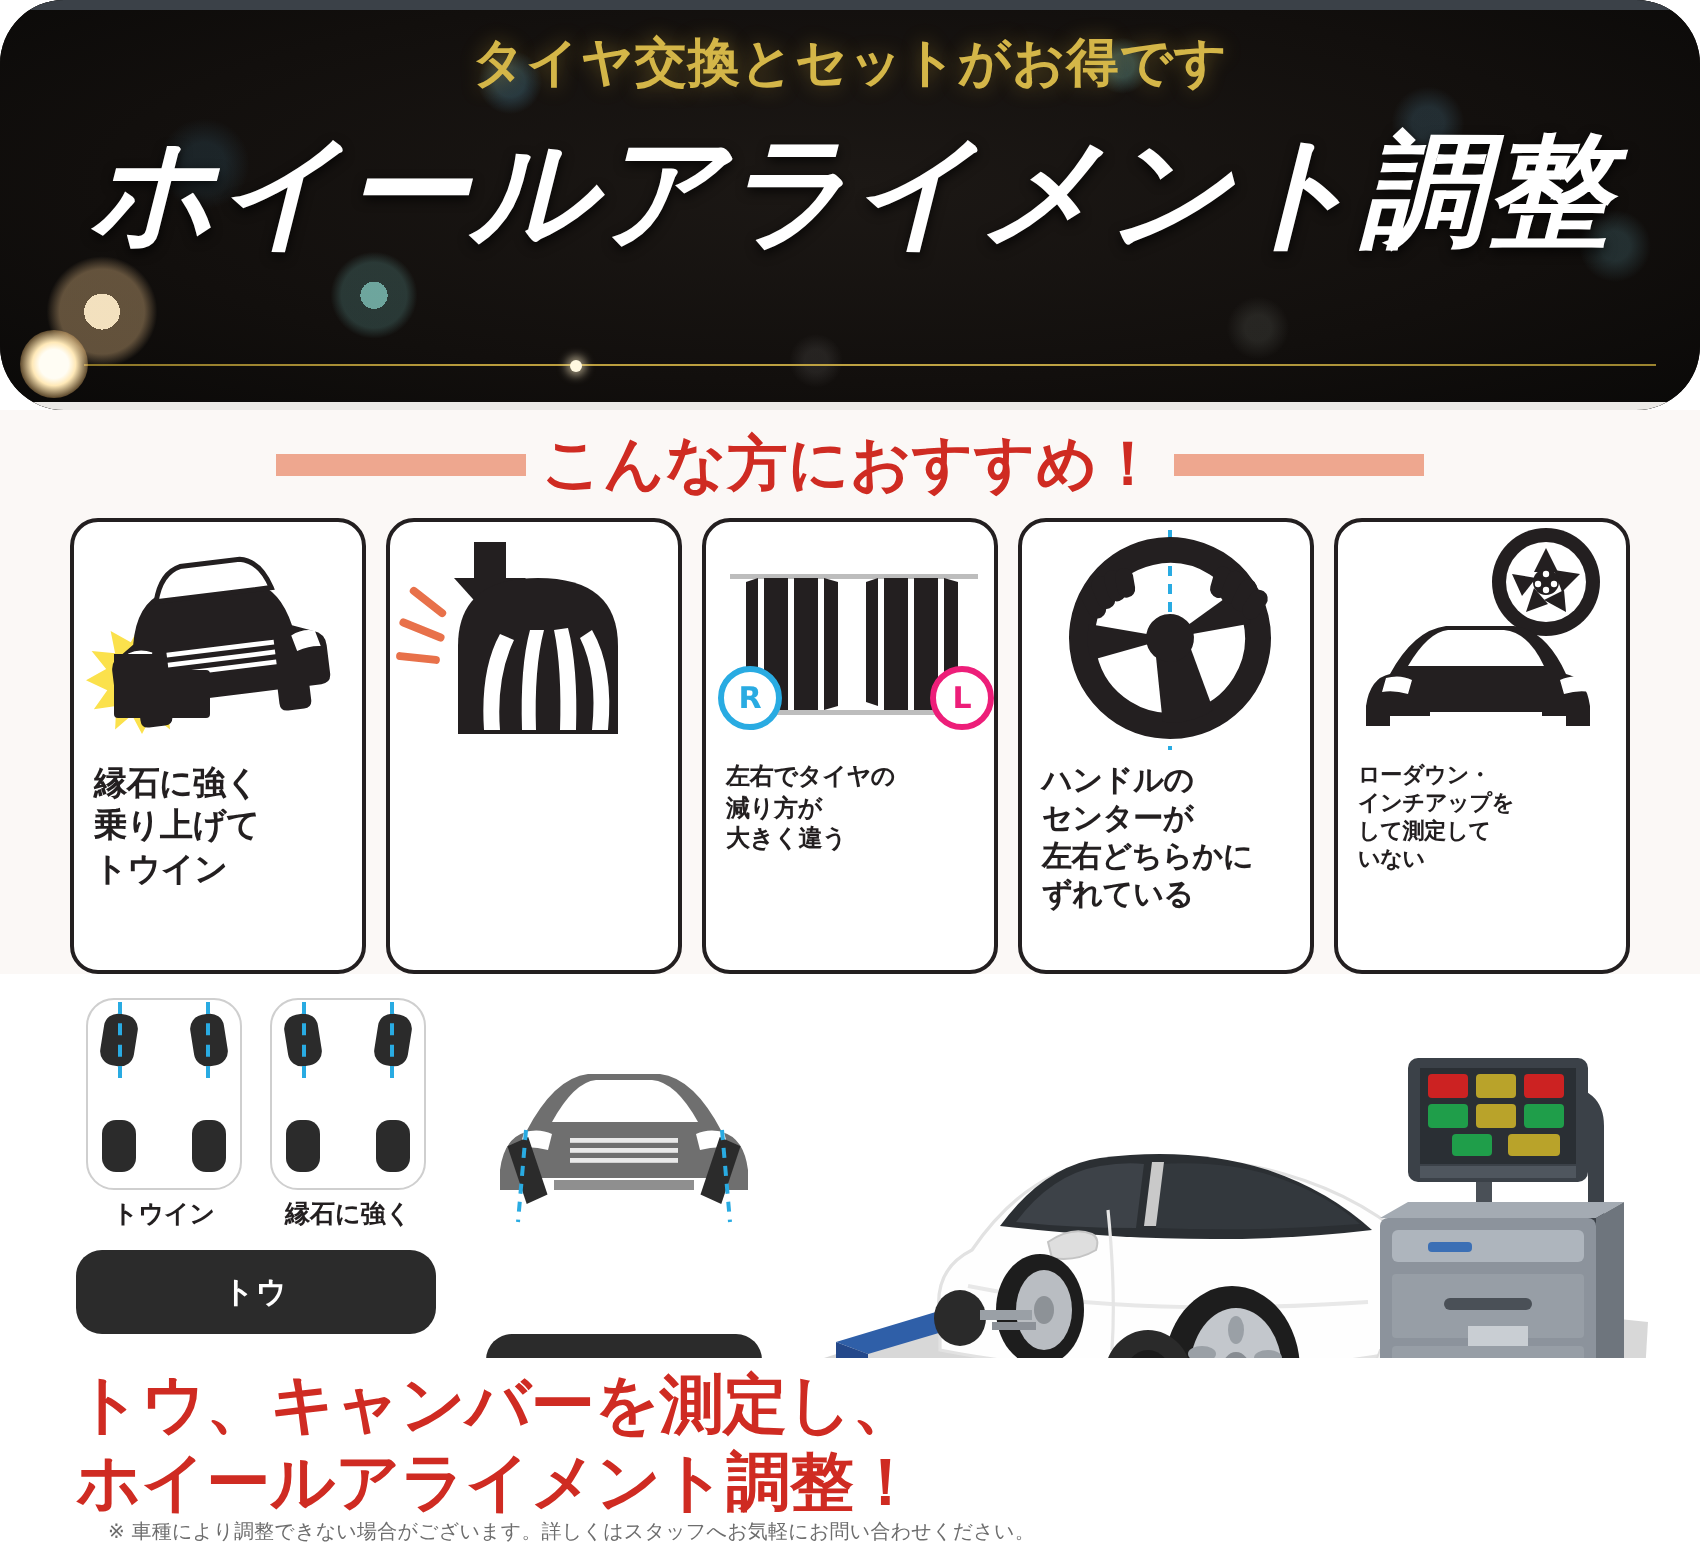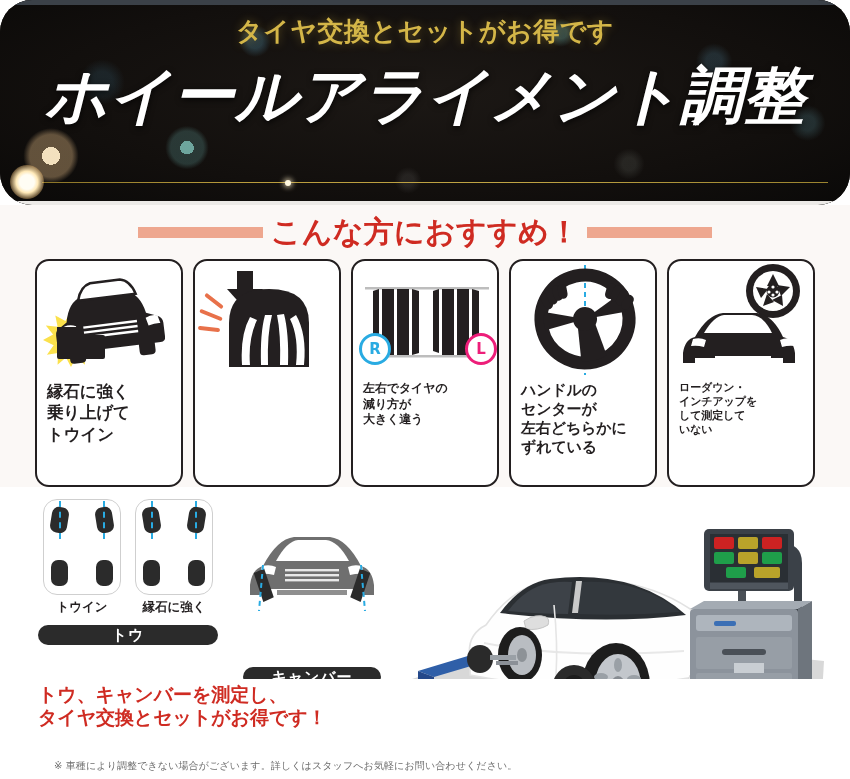--- a/index.html
+++ b/index.html
@@ -126,37 +126,37 @@
     position:relative;background:#fff;box-sizing:border-box;
   }
   .wheel{position:absolute;width:17px;height:26px;border-radius:7px;background:#2b2b2b;}
   .vline{position:absolute;width:0;border-left:2px dashed #29abe2;}
   .sub-label{
     text-align:center;font-size:12.5px;font-weight:bold;color:#231f20;margin-top:4px;
   }
   .sub-row{display:flex;gap:14px;justify-content:center;}
   .sub-row > div{width:78px;}
   .pill{
-    margin:9px auto 0;height:20px;border-radius:13px;background:#2b2b2b;
+    margin:9px auto 0;height:42px;border-radius:13px;background:#2b2b2b;
     display:flex;align-items:center;justify-content:center;
     color:#fff;font-size:15px;font-weight:bold;letter-spacing:.06em;
   }
   .pill.toe{width:180px;}
   .pill.cam{width:138px;}
 
   .photo{
     position:absolute;left:404px;top:6px;width:446px;height:258px;
     background:#ffffff;overflow:hidden;
   }
 
   
   .closing{position:absolute;left:0;bottom:0;width:850px;height:100px;background:#fff;}
   .closing-text{
     padding-left:38px;padding-top:4px;
-    font-size:19px;font-weight:bold;color:#cf2b22;line-height:1.22;letter-spacing:-.005em;
+    font-size:32px;font-weight:bold;color:#cf2b22;line-height:1.22;letter-spacing:-.005em;
   }
   .note{
     position:absolute;left:54px;bottom:6px;
     font-size:10px;color:#6d6d6d;letter-spacing:.01em;
   }
 </style>
 </head>
 <body>
 
 <div class="page">
@@ -476,18 +476,18 @@
           <circle cx="302" cy="250" r="6" fill="#555c64"></circle>
           <circle cx="384" cy="250" r="6" fill="#555c64"></circle>
         </g>
       </svg>
     </div>
   </div>
 
   <div class="closing">
     <div class="closing-text">
       <div>トウ、キャンバーを測定し、</div>
-      <div>タイヤ交換とセットがお得です！</div>
+      <div>ホイールアライメント調整！</div>
     </div>
     <div class="note">※ 車種により調整できない場合がございます。詳しくはスタッフへお気軽にお問い合わせください。</div>
   </div>
 
 </div>
 
 </body></html>

